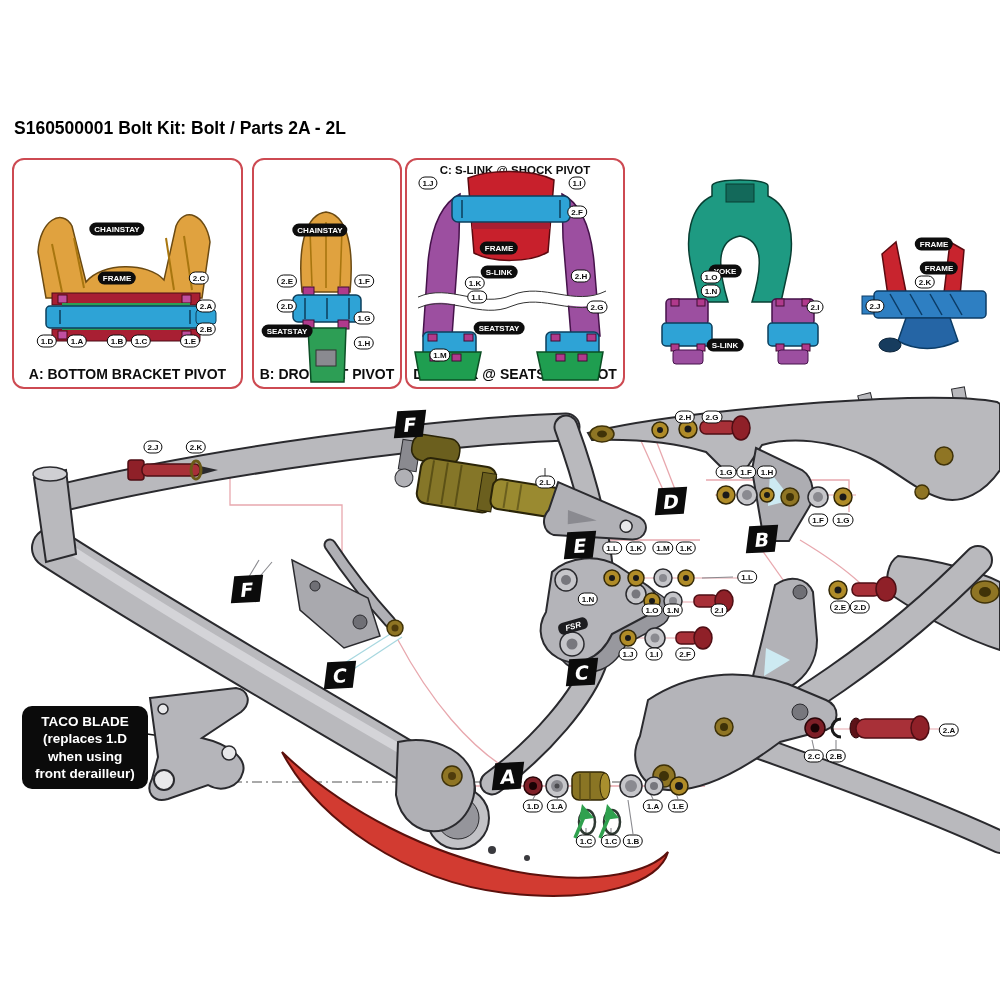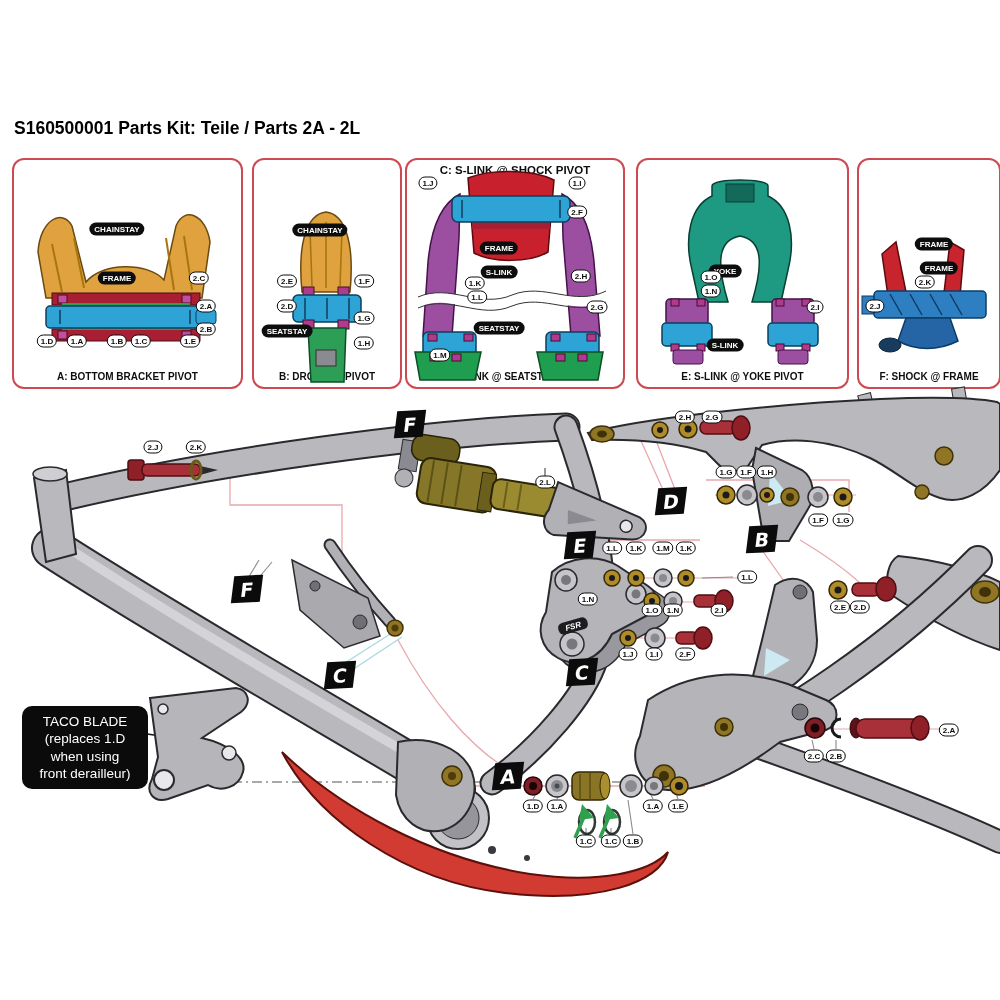--- a/index.html
+++ b/index.html
@@ -6,61 +6,55 @@
   #page{position:relative;width:1000px;height:1000px;background:#fff;overflow:hidden;
         font-family:"Liberation Sans",sans-serif;}
   #title{position:absolute;left:14px;top:118px;font-size:17.5px;font-weight:bold;color:#000;}
   .panel{position:absolute;border:2px solid #cd4a52;border-radius:12px;background:#fff;}
   #panel-a{left:12px;top:158px;width:227px;height:227px;}
   #panel-b{left:252px;top:158px;width:146px;height:227px;}
   #panel-cd{left:405px;top:158px;width:216px;height:227px;}
   #panel-e{left:636px;top:158px;width:209px;height:227px;}
   #panel-f{left:857px;top:158px;width:140px;height:227px;}
   .cap{position:absolute;left:0;right:0;bottom:5px;text-align:center;font-weight:bold;
-       font-size:10px;color:#0d0d0d;white-space:nowrap;}
+       font-size:14px;color:#0d0d0d;white-space:nowrap;}
   .cap-top{position:absolute;left:0;right:0;top:4px;text-align:center;font-weight:bold;
        font-size:11.5px;color:#0d0d0d;white-space:nowrap;}
   #art{position:absolute;left:0;top:0;z-index:2;}
   #overlay{position:absolute;left:0;top:0;width:1000px;height:1000px;z-index:3;}
   .oval{position:absolute;transform:translate(-50%,-50%);background:#fff;
         border:1.2px solid #0d0d0d;border-radius:9px;color:#0d0d0d;
         font-size:8px;font-weight:bold;line-height:9px;padding:1px 3px;white-space:nowrap;}
   .pill{position:absolute;transform:translate(-50%,-50%);background:#0d0d0d;color:#fff;
         border-radius:9px;font-size:8px;font-weight:bold;line-height:9px;
         padding:2px 5px;white-space:nowrap;}
   .marker{position:absolute;width:29px;height:27px;background:#0b0b0b;color:#fff;
         display:flex;align-items:center;justify-content:center;
         font-family:"DejaVu Sans",sans-serif;font-size:19px;font-weight:bold;
         transform:translate(-50%,-50%) rotate(-3deg) skewX(-10deg);}
   #note{position:absolute;left:22px;top:706px;width:118px;z-index:3;background:#0b0b0b;
         color:#fff;border-radius:10px;padding:7px 4px;text-align:center;
-        font-size:13.5px;font-weight:normal;line-height:1.28;white-space:pre-line;}
+        font-size:13.5px;font-weight:bold;line-height:1.28;white-space:pre-line;}
 </style>
 </head>
 <body>
 
 <div id="page">
 
-  <div id="title">S160500001 Parts Kit: Teile / Parts 2A - 2L</div>
+  <div id="title">S160500001 Bolt Kit: Bolt / Parts 2A - 2L</div>
 
   <div id="panel-a" class="panel">
     <div class="cap">A: BOTTOM BRACKET PIVOT</div>
   </div>
   <div id="panel-b" class="panel">
     <div class="cap">B: DROPOUT PIVOT</div>
   </div>
   <div id="panel-cd" class="panel">
     <div class="cap-top">C: S-LINK @ SHOCK PIVOT</div>
     <div class="cap">D: S-LINK @ SEATSTAY PIVOT</div>
-  </div>
-  <div id="panel-e" class="panel">
-    <div class="cap">E: S-LINK @ YOKE PIVOT</div>
-  </div>
-  <div id="panel-f" class="panel">
-    <div class="cap">F: SHOCK @ FRAME</div>
   </div>
 
   <svg id="art" width="1000" height="1000" viewBox="0 0 1000 1000">
 
     <g>
       <path d="M38,252 C40,220 62,208 72,226 L86,282 C102,262 148,262 164,280 L176,226 C184,206 206,214 210,242 L202,298 L46,298 Z" fill="#e0a23f" stroke="#6b4a12" stroke-width="1.5"></path>
       <path d="M52,244 L62,292 M74,238 L84,288 M166,238 L174,290 M184,236 L192,290" stroke="#a8760f" stroke-width="2" fill="none"></path>
       <rect x="52" y="293" width="148" height="12" fill="#a81f33" stroke="#4a0c16"></rect>
       <rect x="52" y="329" width="148" height="12" fill="#a81f33" stroke="#4a0c16"></rect>
       <rect x="58" y="295" width="9" height="8" fill="#c04fa0" stroke="#4a0c16"></rect>

